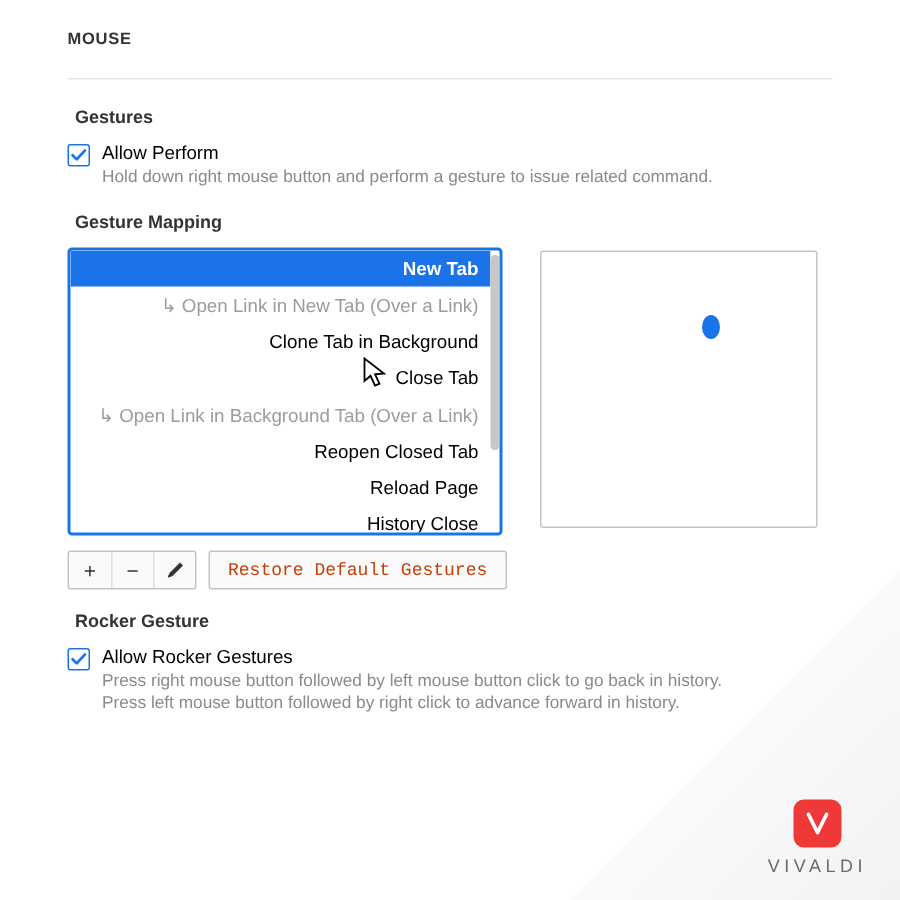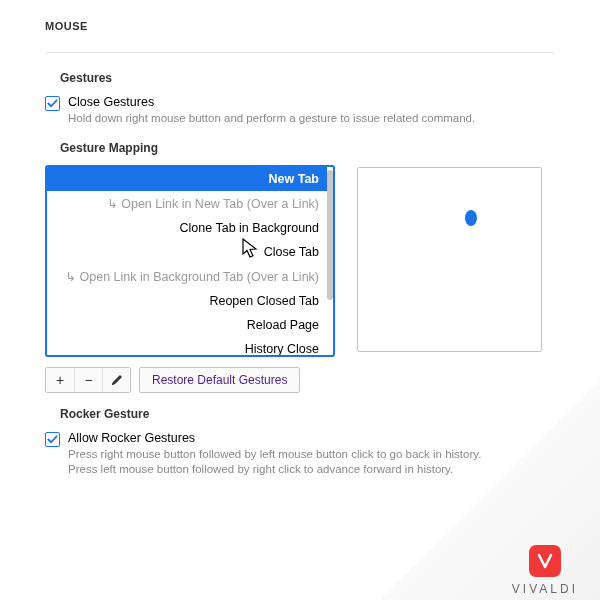--- a/index.html
+++ b/index.html
@@ -23,21 +23,21 @@
     letter-spacing: 0.5px;
     text-transform: uppercase;
     padding-bottom: 20px;
     border-bottom: 1px solid #e3e3e3;
     margin-bottom: 18px;
     color:#333;
   }
   .group-title {
     font-weight: 700;
     font-size: 12px;
-    margin: 14px 0 10px 15px;
+    margin: 14px 0 10px 5px;
     color:#333;
   }
   .check-row { display:flex; align-items:flex-start; gap:8px; margin-bottom:12px;}
   .checkbox {
     width:15px; height:15px; border:1px solid #bdbdbd; border-radius:2px; background:#fff;
     display:flex; align-items:center; justify-content:center; flex:0 0 auto; margin-top:1px;
   }
   .checkbox.checked { border-color:#1a73e8; }
   .checkmark { width:11px; height:11px; }
   .check-text { flex:1; }
@@ -56,23 +56,23 @@
   .item.sub { color:#9c9c9c; padding-left:0;}
   .preview {
     width:185px; height:185px; border:1px solid #c4c4c4; border-radius:2px; background:#fff;
     position:relative; margin-top:2px;
   }
   .dot { position:absolute; width:12px; height:16px; background:#1a73e8; border-radius:50%; left:107px; top:42px;}
   .btnrow { display:flex; gap:8px; margin-top:10px; align-items:center;}
   .iconbar { display:flex; border:1px solid #c4c4c4; border-radius:2px; height:26px; background:#fafafa;}
   .iconbtn { width:28px; display:flex; align-items:center; justify-content:center; font-size:14px; color:#333;}
   .iconbtn + .iconbtn { border-left:1px solid #e0e0e0;}
-  .txtbtn { border:1px solid #c4c4c4; border-radius:2px; height:26px; padding:0 12px; background:#fafafa; display:flex; align-items:center; font-size:12px; color:#4c1d95;}
+  .txtbtn { border:1px solid #c4c4c4; border-radius:2px; height:26px; padding:0 12px; background:#fafafa; display:flex; align-items:center; font-size:12px; color:#c2410c;font-family:Liberation Mono, monospace;}
   .cursor { position:absolute; left:242px; top:238px; z-index:50; pointer-events:none;}
-  .logo { position:absolute; right:22px; bottom:4px; text-align:right;}
+  .logo { position:absolute; right:22px; bottom:16px; text-align:right;}
   .logo-badge { width:32px; height:32px; background:#ef3939; border-radius:7px; margin:0 auto 5px auto; display:flex; align-items:center; justify-content:center;}
   .logo-text { font-size:12px; letter-spacing:3px; color:#6b6b6b; font-weight:500;}
   .corner-fold {
     position:absolute; right:0; bottom:0; width:220px; height:220px;
     background:linear-gradient(135deg, rgba(0,0,0,0) 50%, rgba(0,0,0,0.02) 50%, rgba(0,0,0,0.05) 100%);
     pointer-events:none;
   }
 </style>
 </head>
 <body>
@@ -82,21 +82,21 @@
 
   <div class="group-title">Gestures</div>
 
   <div class="check-row">
     <div class="checkbox checked">
       <svg class="checkmark" viewBox="0 0 12 12">
           <path d="M1.5 6 L4.5 9 L10.5 2.5" stroke="#1a73e8" stroke-width="2" fill="none" stroke-linecap="round" stroke-linejoin="round"></path>
         </svg>
     </div>
     <div class="check-text">
-      <div class="check-label">Close Gestures</div>
+      <div class="check-label">Allow Perform</div>
       <div class="check-desc">Hold down right mouse button and perform a gesture to issue related command.</div>
     </div>
   </div>
 
 
   <div class="group-title">Gesture Mapping</div>
 
   <div class="mapping-row">
     <div>
       <div class="listbox">

